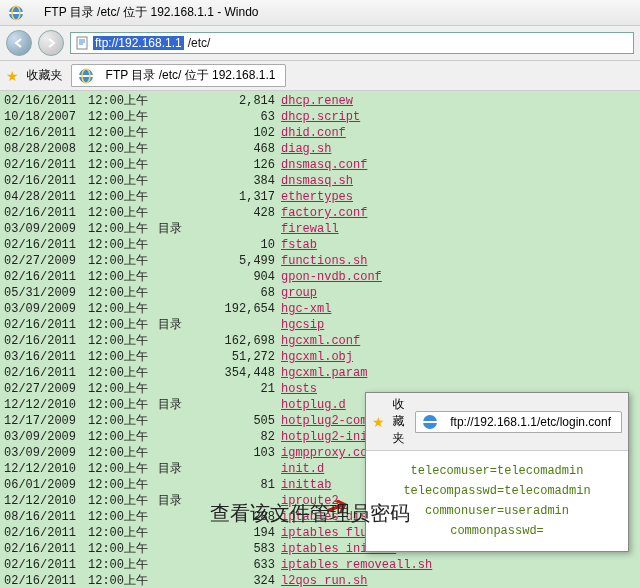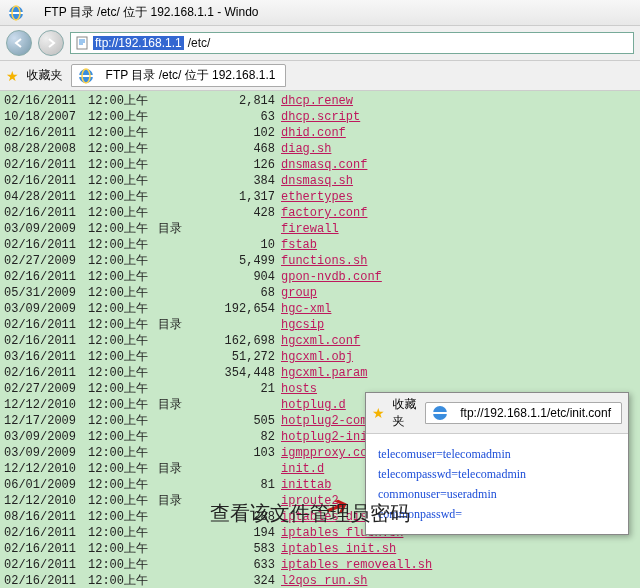--- a/index.html
+++ b/index.html
@@ -18,21 +18,21 @@
   .listing { background: #c8e8c8; font-family: Consolas, "Courier New", monospace; font-size: 12px; padding: 2px 0 8px 0; line-height: 16px; min-height: 520px; }
   .row { display: flex; white-space: pre; }
   .col-date { width: 88px; padding-left: 4px; color: #222; }
   .col-time { width: 70px; color: #222; }
   .col-kind { width: 34px; text-align: left; color: #222; }
   .col-size { width: 62px; text-align: right; padding-right: 6px; color: #222; margin-left: 27px; }
   .col-name { color: #be185d; text-decoration: underline; cursor: pointer; }
   .col-name.dir { font-weight: normal; }
   .popup { position: absolute; left: 365px; top: 392px; width: 264px; background: #fff; border: 1px solid #888; box-shadow: 2px 2px 6px rgba(0,0,0,.3); }
   .popup .favbar { background: #f0f0f0; border-bottom: 1px solid #ccc; }
-  .popup-body { padding: 10px 12px; font-family: Liberation Serif, serif; font-size: 12px; line-height: 20px; color: #1d4ed8; }
+  .popup-body { padding: 10px 12px; font-family: Liberation Mono, monospace; font-size: 12px; line-height: 20px; color: #4d7c0f; text-align: center; }
   .arrow { position: absolute; left: 325px; top: 490px; color: #c41818; font-size: 28px; transform: rotate(-20deg); pointer-events: none; }
   .caption { position: absolute; left: 210px; top: 500px; font-family: "SimSun", serif; font-size: 20px; color: #222; }
   .page-icon { width: 14px; height: 14px; }
   .wrapper { position: relative; width: 640px; }
 </style>
 </head>
 <body>
 <div class="wrapper">
 
 <div class="titlebar">
@@ -114,21 +114,21 @@
 
 <div class="popup">
   <div class="favbar">
     <span class="fav-star">★</span>
     <span>收藏夹</span>
     <div class="tab">
       <svg class="ie-icon" viewBox="0 0 16 16">
             <circle cx="8" cy="8" r="7" fill="#3a8dde"></circle>
             <path d="M1 8h14" stroke="#fff" stroke-width="2"></path>
           </svg>
-      <span>ftp://192.168.1.1/etc/init.conf</span>
+      <span>ftp://192.168.1.1/etc/login.conf</span>
     </div>
   </div>
   <div class="popup-body" id="popup-body">
         <div>telecomuser=telecomadmin</div>
         <div>telecompasswd=telecomadmin</div>
         <div>commonuser=useradmin</div>
         <div>commonpasswd=</div>
       </div>
 </div>
 

